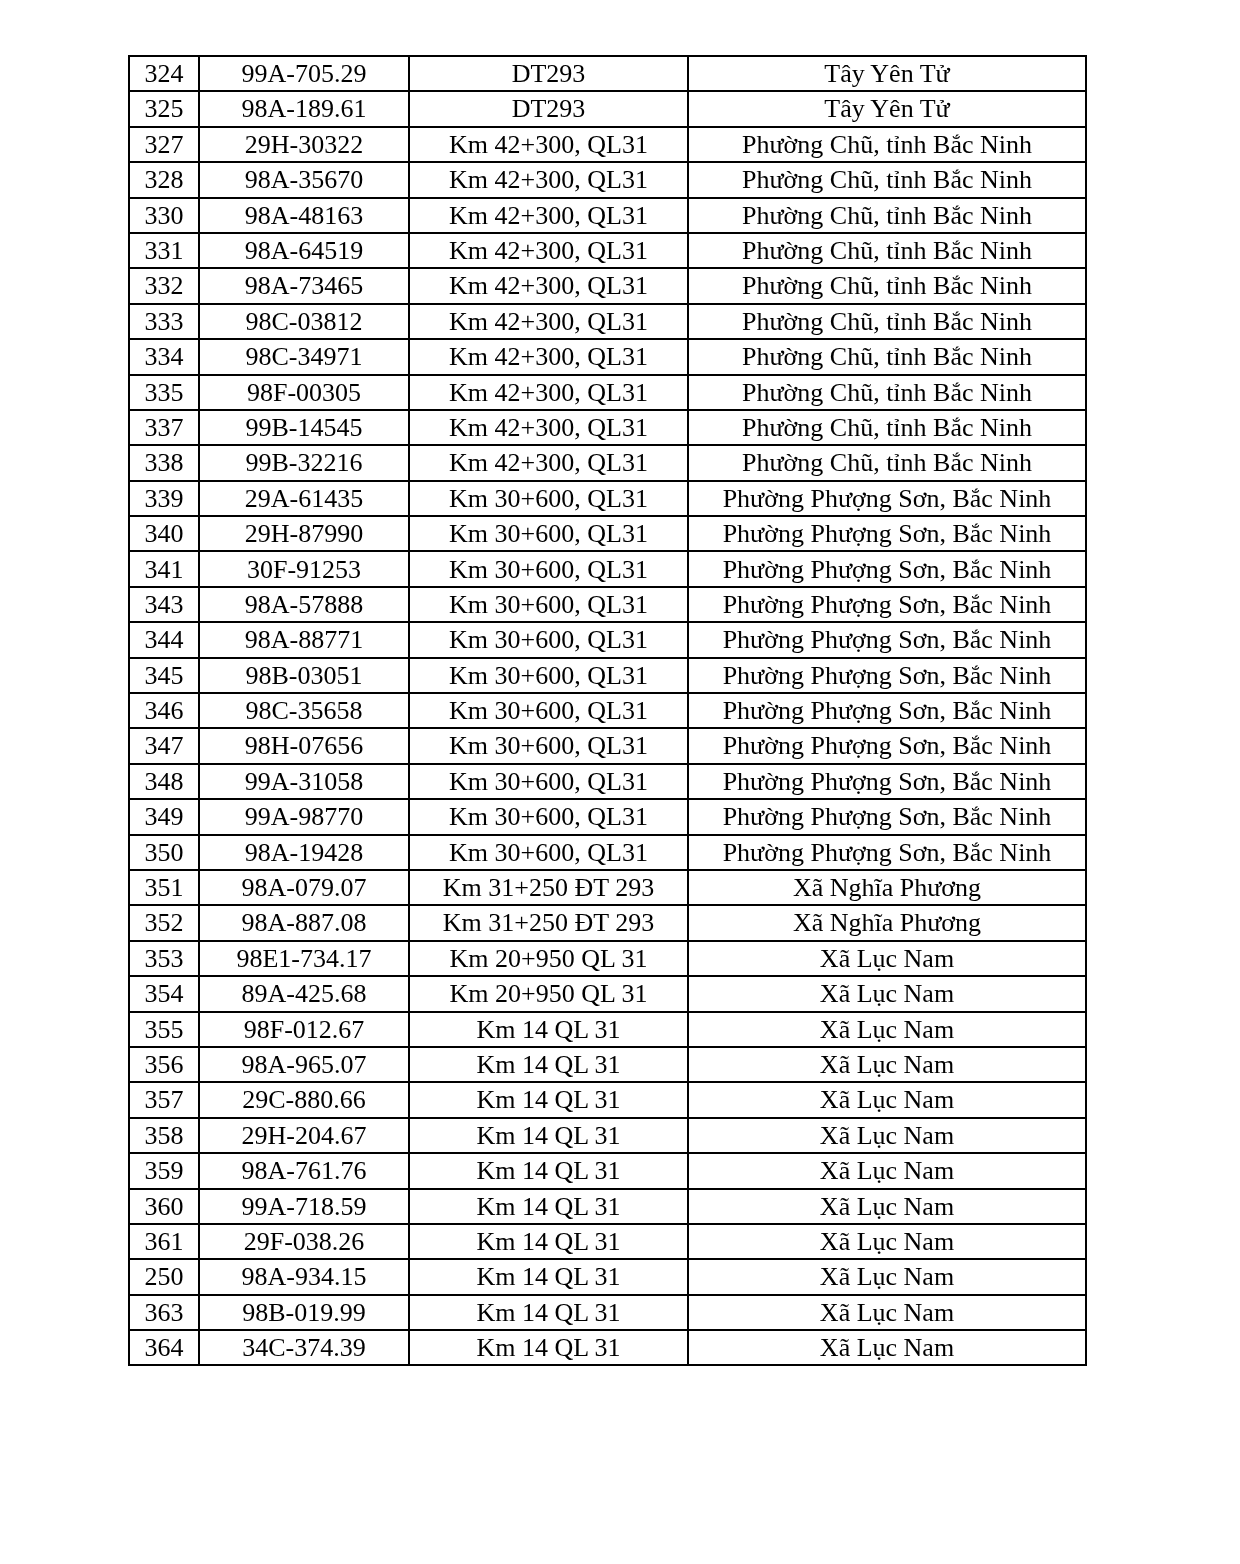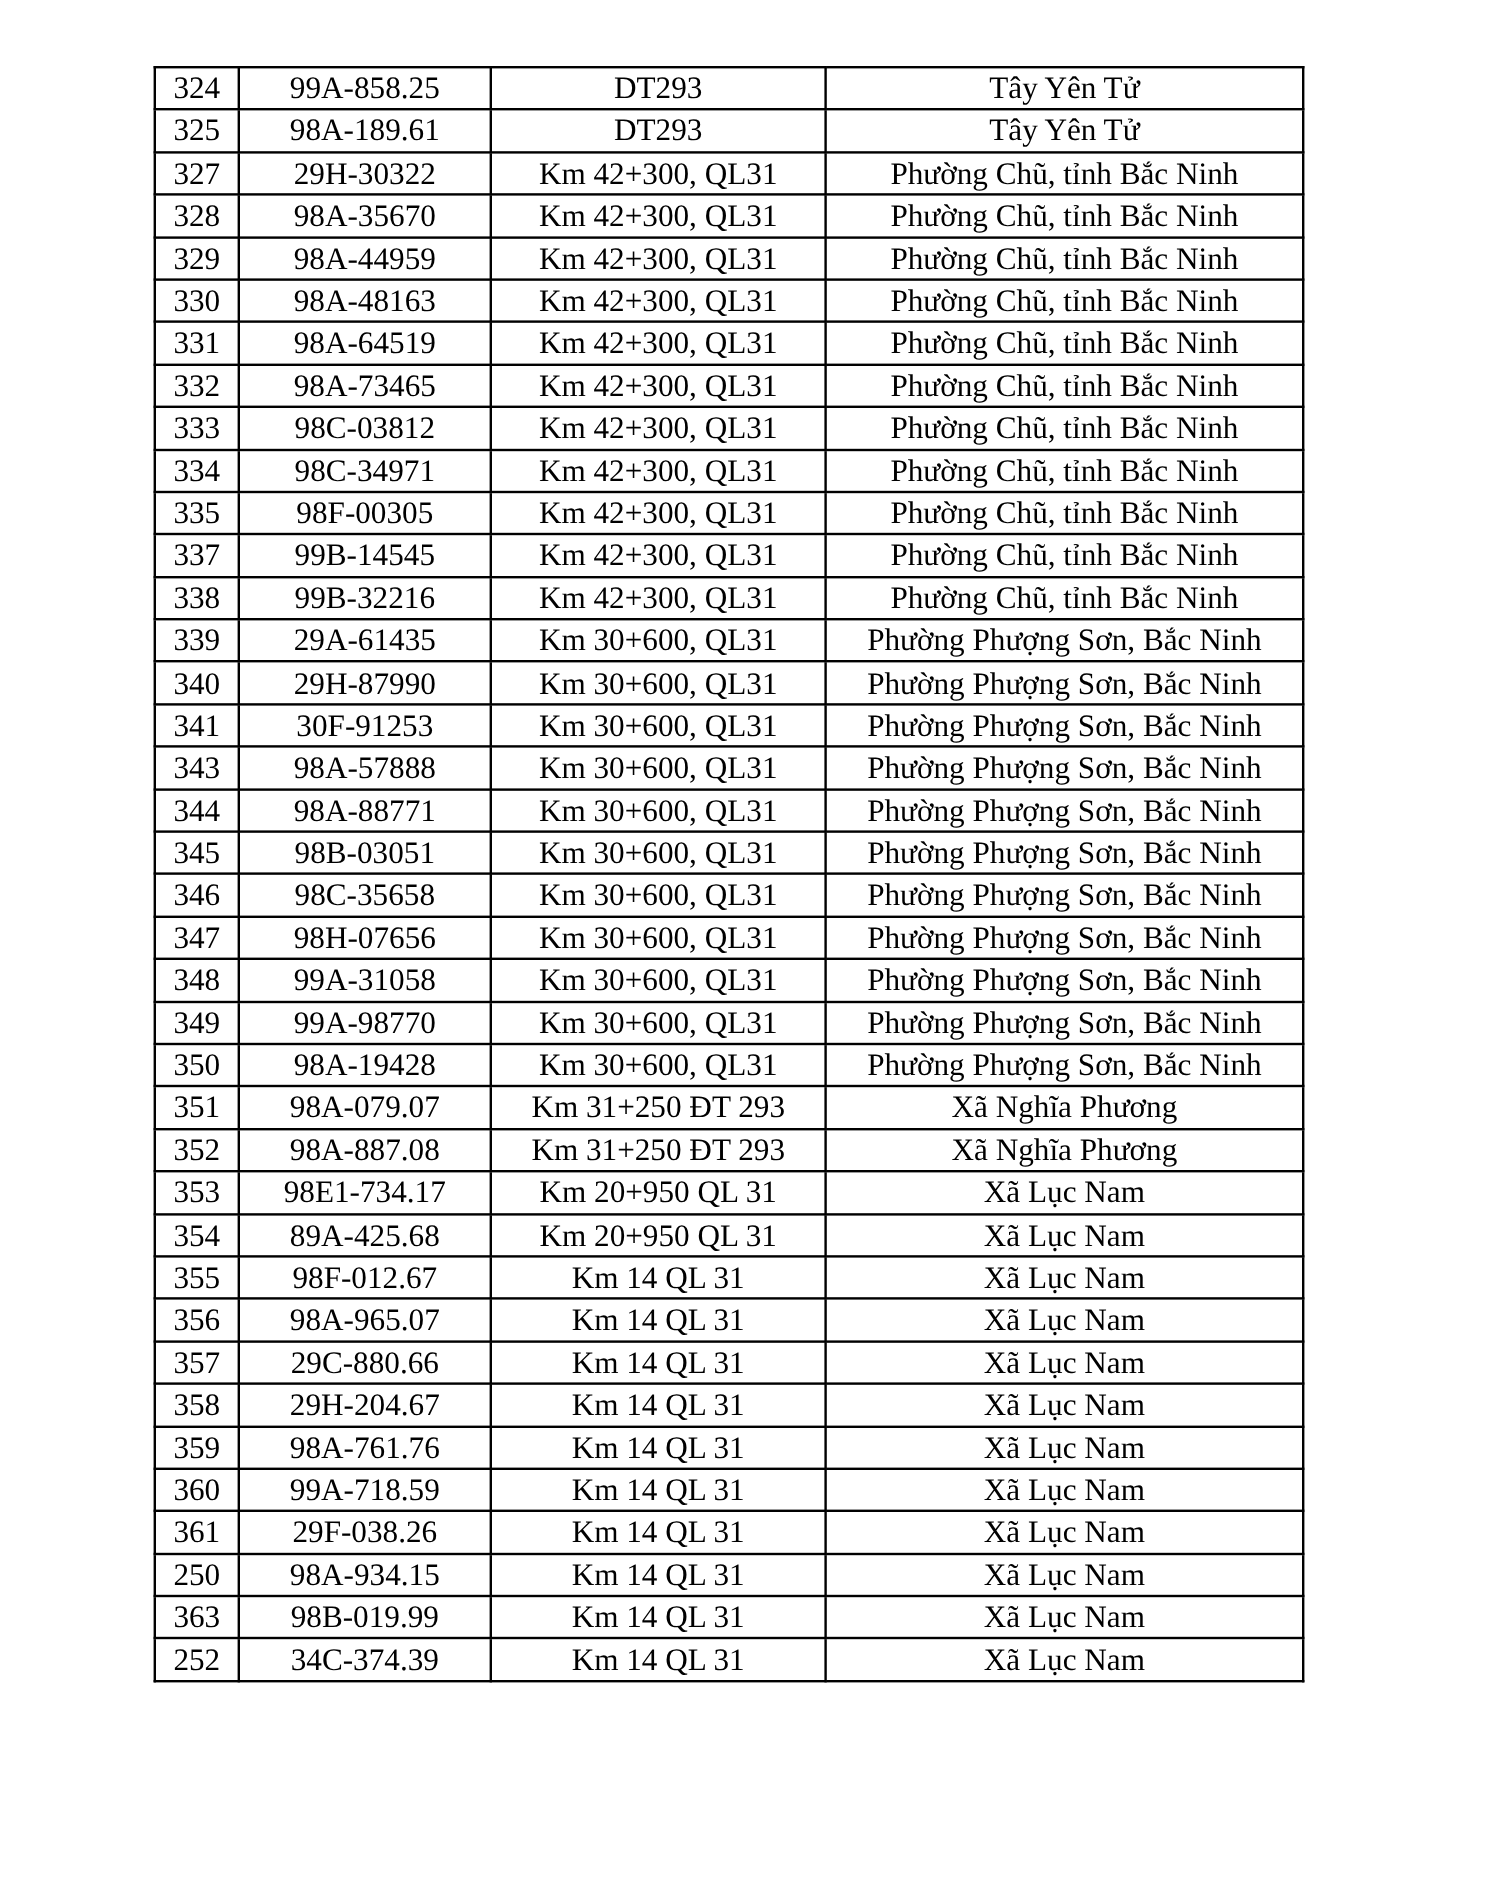--- a/index.html
+++ b/index.html
@@ -48,21 +48,21 @@
   <table class="data-table">
     <colgroup>
       <col class="c-index">
       <col class="c-plate">
       <col class="c-location">
       <col class="c-place">
     </colgroup>
     <tbody id="table-body">
         <tr>
           <td>324</td>
-          <td>99A-858.25</td>
+          <td>99A-705.29</td>
           <td>DT293</td>
           <td>Tây Yên Tử</td>
         </tr>
         <tr>
           <td>325</td>
           <td>98A-189.61</td>
           <td>DT293</td>
           <td>Tây Yên Tử</td>
         </tr>
         <tr>
@@ -71,26 +71,20 @@
           <td>Km 42+300, QL31</td>
           <td>Phường Chũ, tỉnh Bắc Ninh</td>
         </tr>
         <tr>
           <td>328</td>
           <td>98A-35670</td>
           <td>Km 42+300, QL31</td>
           <td>Phường Chũ, tỉnh Bắc Ninh</td>
         </tr>
         <tr>
-          <td>329</td>
-          <td>98A-44959</td>
-          <td>Km 42+300, QL31</td>
-          <td>Phường Chũ, tỉnh Bắc Ninh</td>
-        </tr>
-        <tr>
           <td>330</td>
           <td>98A-48163</td>
           <td>Km 42+300, QL31</td>
           <td>Phường Chũ, tỉnh Bắc Ninh</td>
         </tr>
         <tr>
           <td>331</td>
           <td>98A-64519</td>
           <td>Km 42+300, QL31</td>
           <td>Phường Chũ, tỉnh Bắc Ninh</td>
@@ -269,20 +263,20 @@
           <td>Km 14 QL 31</td>
           <td>Xã Lục Nam</td>
         </tr>
         <tr>
           <td>363</td>
           <td>98B-019.99</td>
           <td>Km 14 QL 31</td>
           <td>Xã Lục Nam</td>
         </tr>
         <tr>
-          <td>252</td>
+          <td>364</td>
           <td>34C-374.39</td>
           <td>Km 14 QL 31</td>
           <td>Xã Lục Nam</td>
         </tr>
       </tbody>
   </table>
 </div>
 
 </body></html>

